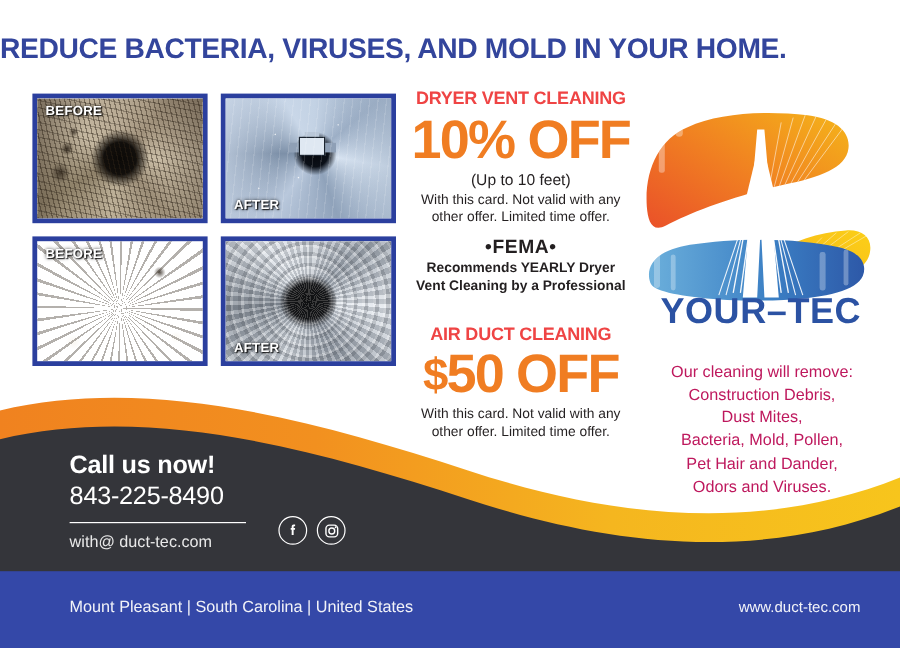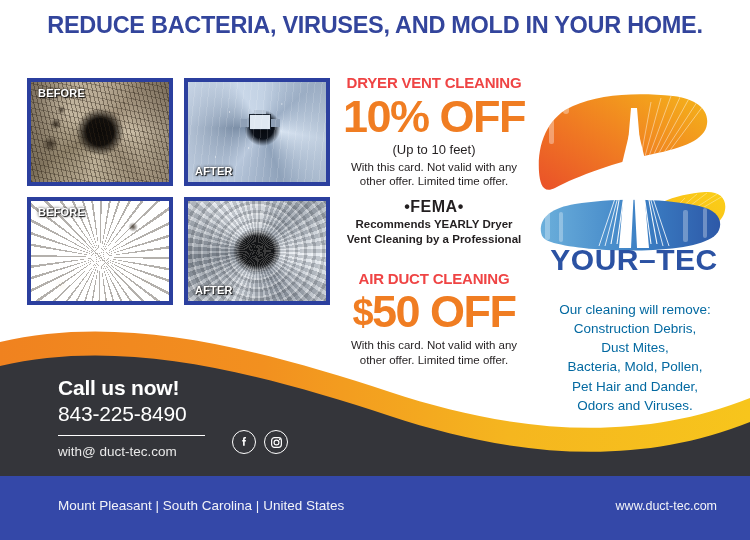--- a/index.html
+++ b/index.html
@@ -12,23 +12,23 @@
   #flyer {
     position: relative;
     width: 750px; height: 540px;
     background: #ffffff;
     overflow: hidden;
   }
 
   
   .headline {
     position: absolute;
-    left: 0; top: 12px;
+    left: 0; top: 27px;
     width: 750px;
-    text-align: center;
+    text-align: left;
     font-size: 23.5px;
     font-weight: bold;
     letter-spacing: -0.3px;
     color: #33459c;
     font-family: "Liberation Sans", sans-serif;
   }
 
   
   .photos {
     position: absolute;
@@ -207,21 +207,21 @@
   }
 
   
   .remove-list {
     position: absolute;
     left: 528px; top: 300px;
     width: 214px;
     text-align: center;
     font-size: 13.5px;
     line-height: 1.42;
-    color: #0369a1;
+    color: #be185d;
   }
 
   
   .wave { position: absolute; left: 0; top: 320px; width: 750px; height: 160px; }
 
   
   .contact { position: absolute; left: 58px; top: 376px; width: 260px; }
   .call-now {
     font-size: 21px; font-weight: bold; color: #ffffff;
     letter-spacing: -0.2px;

